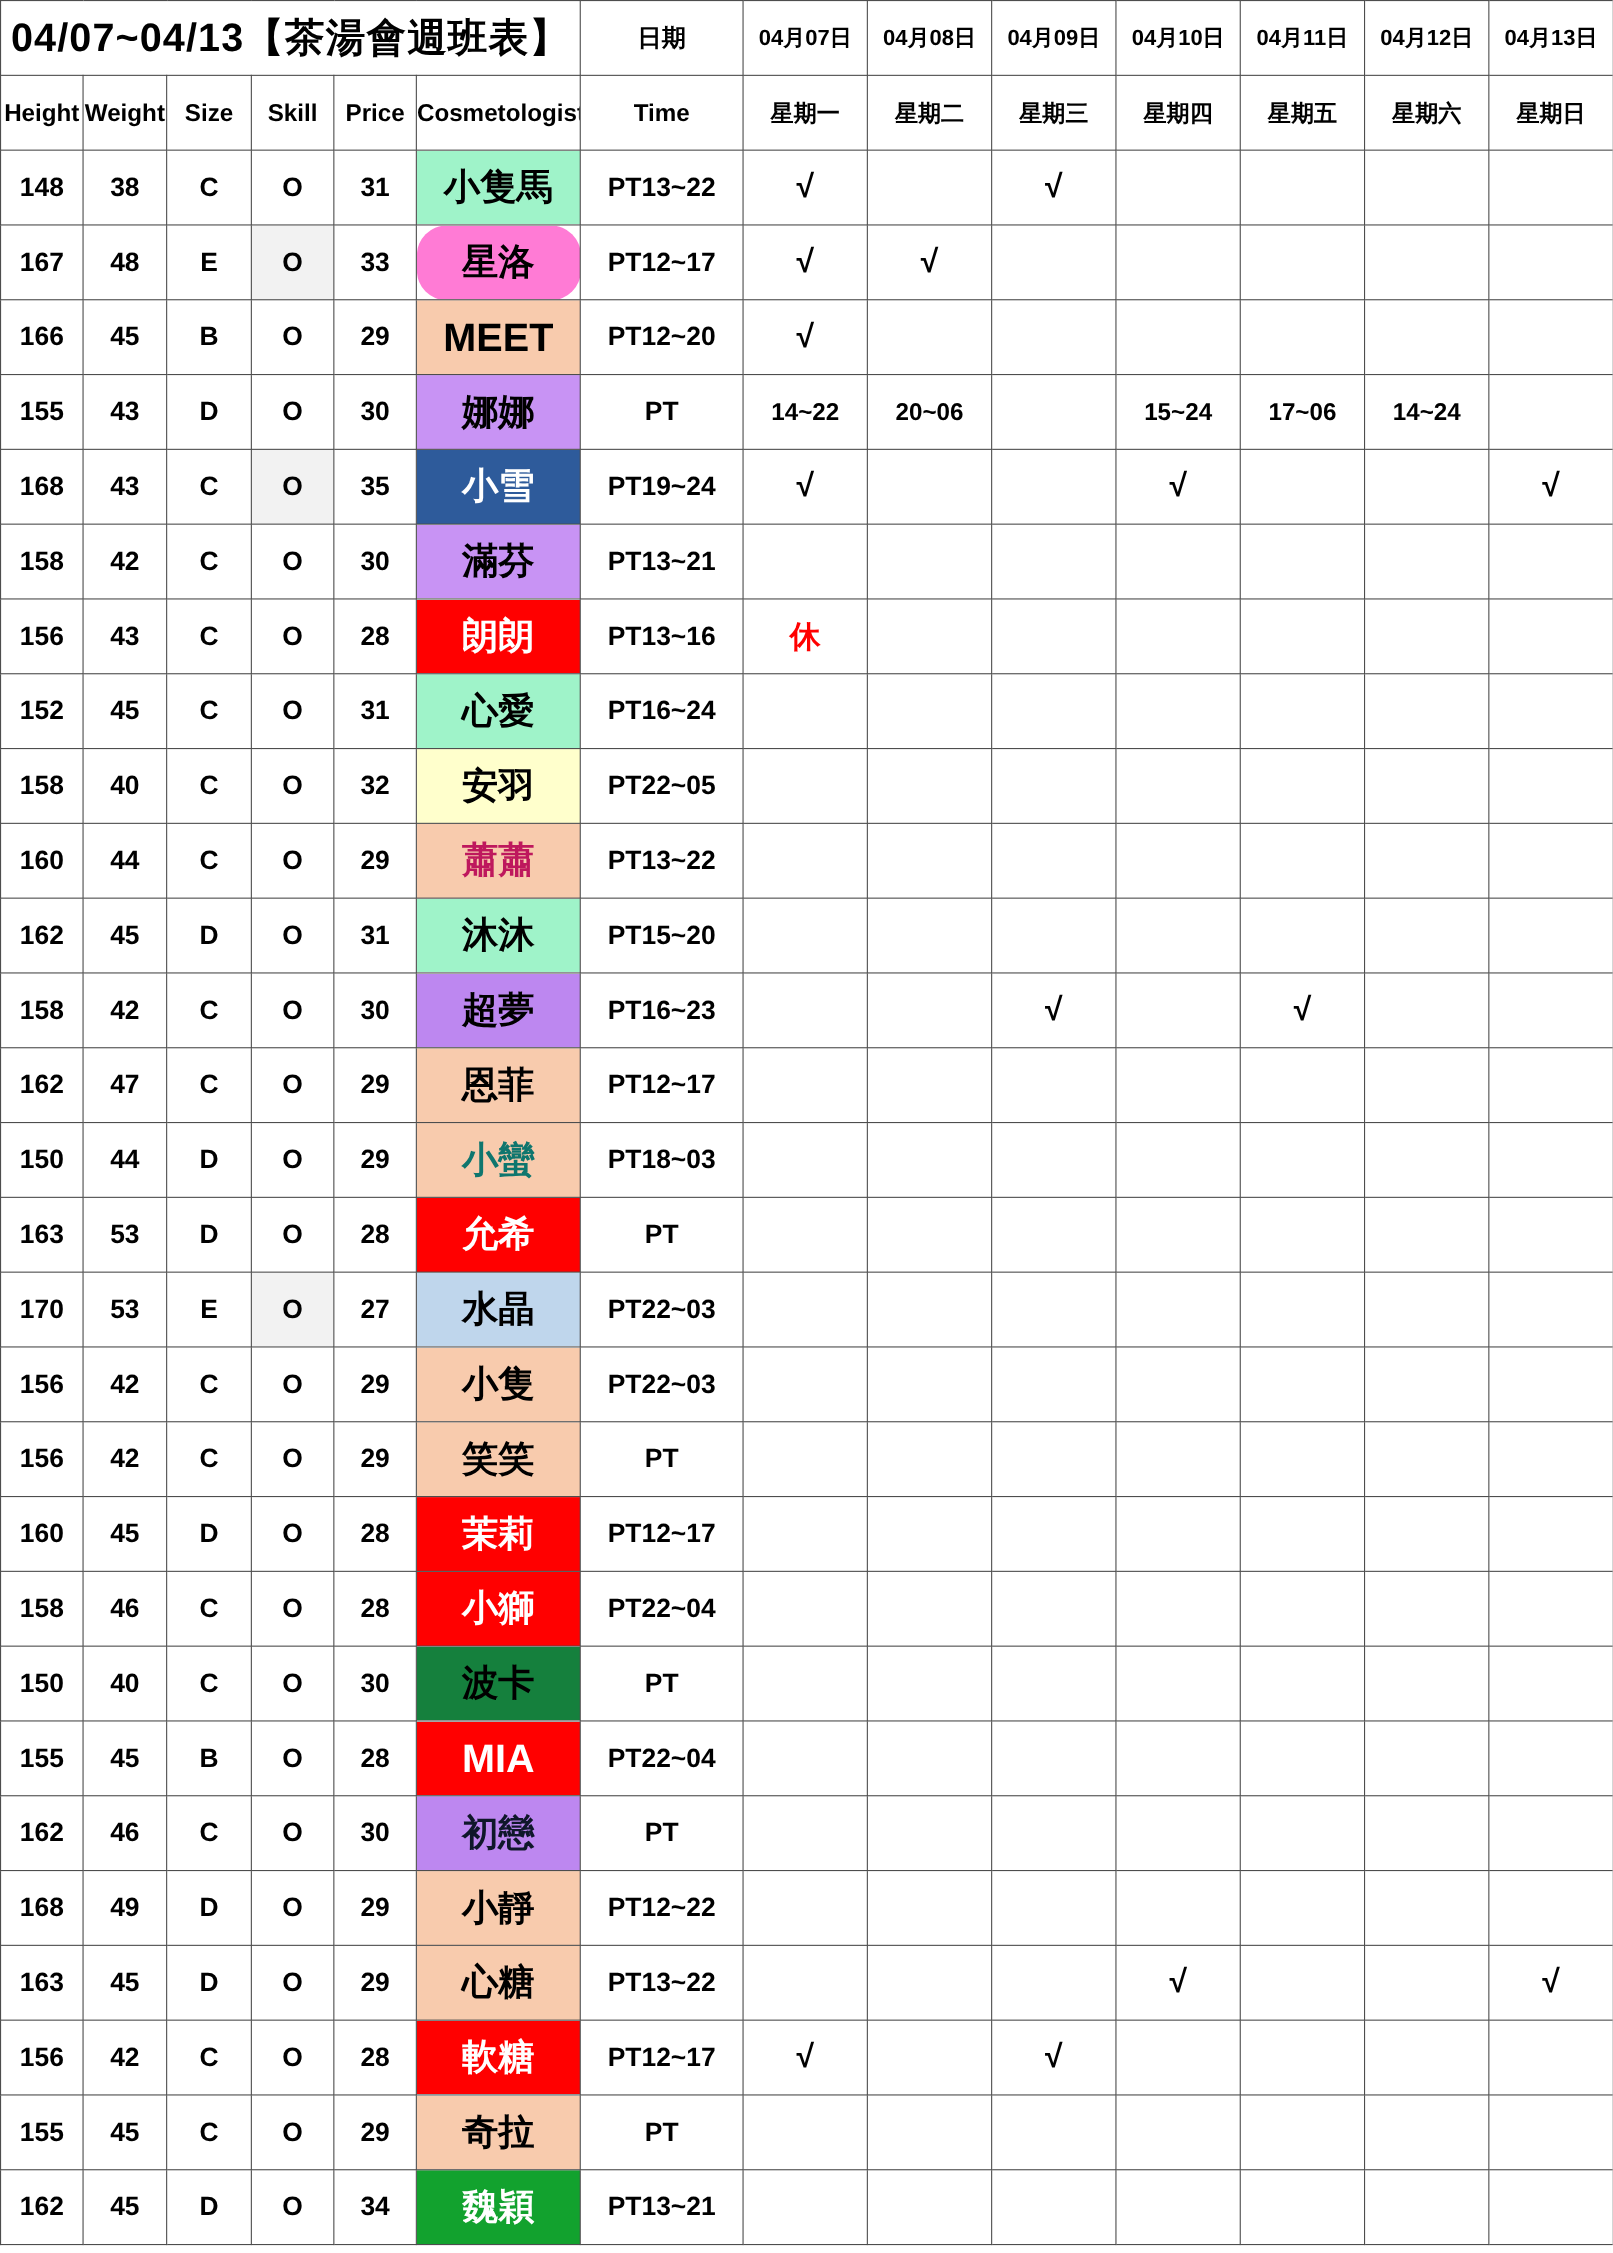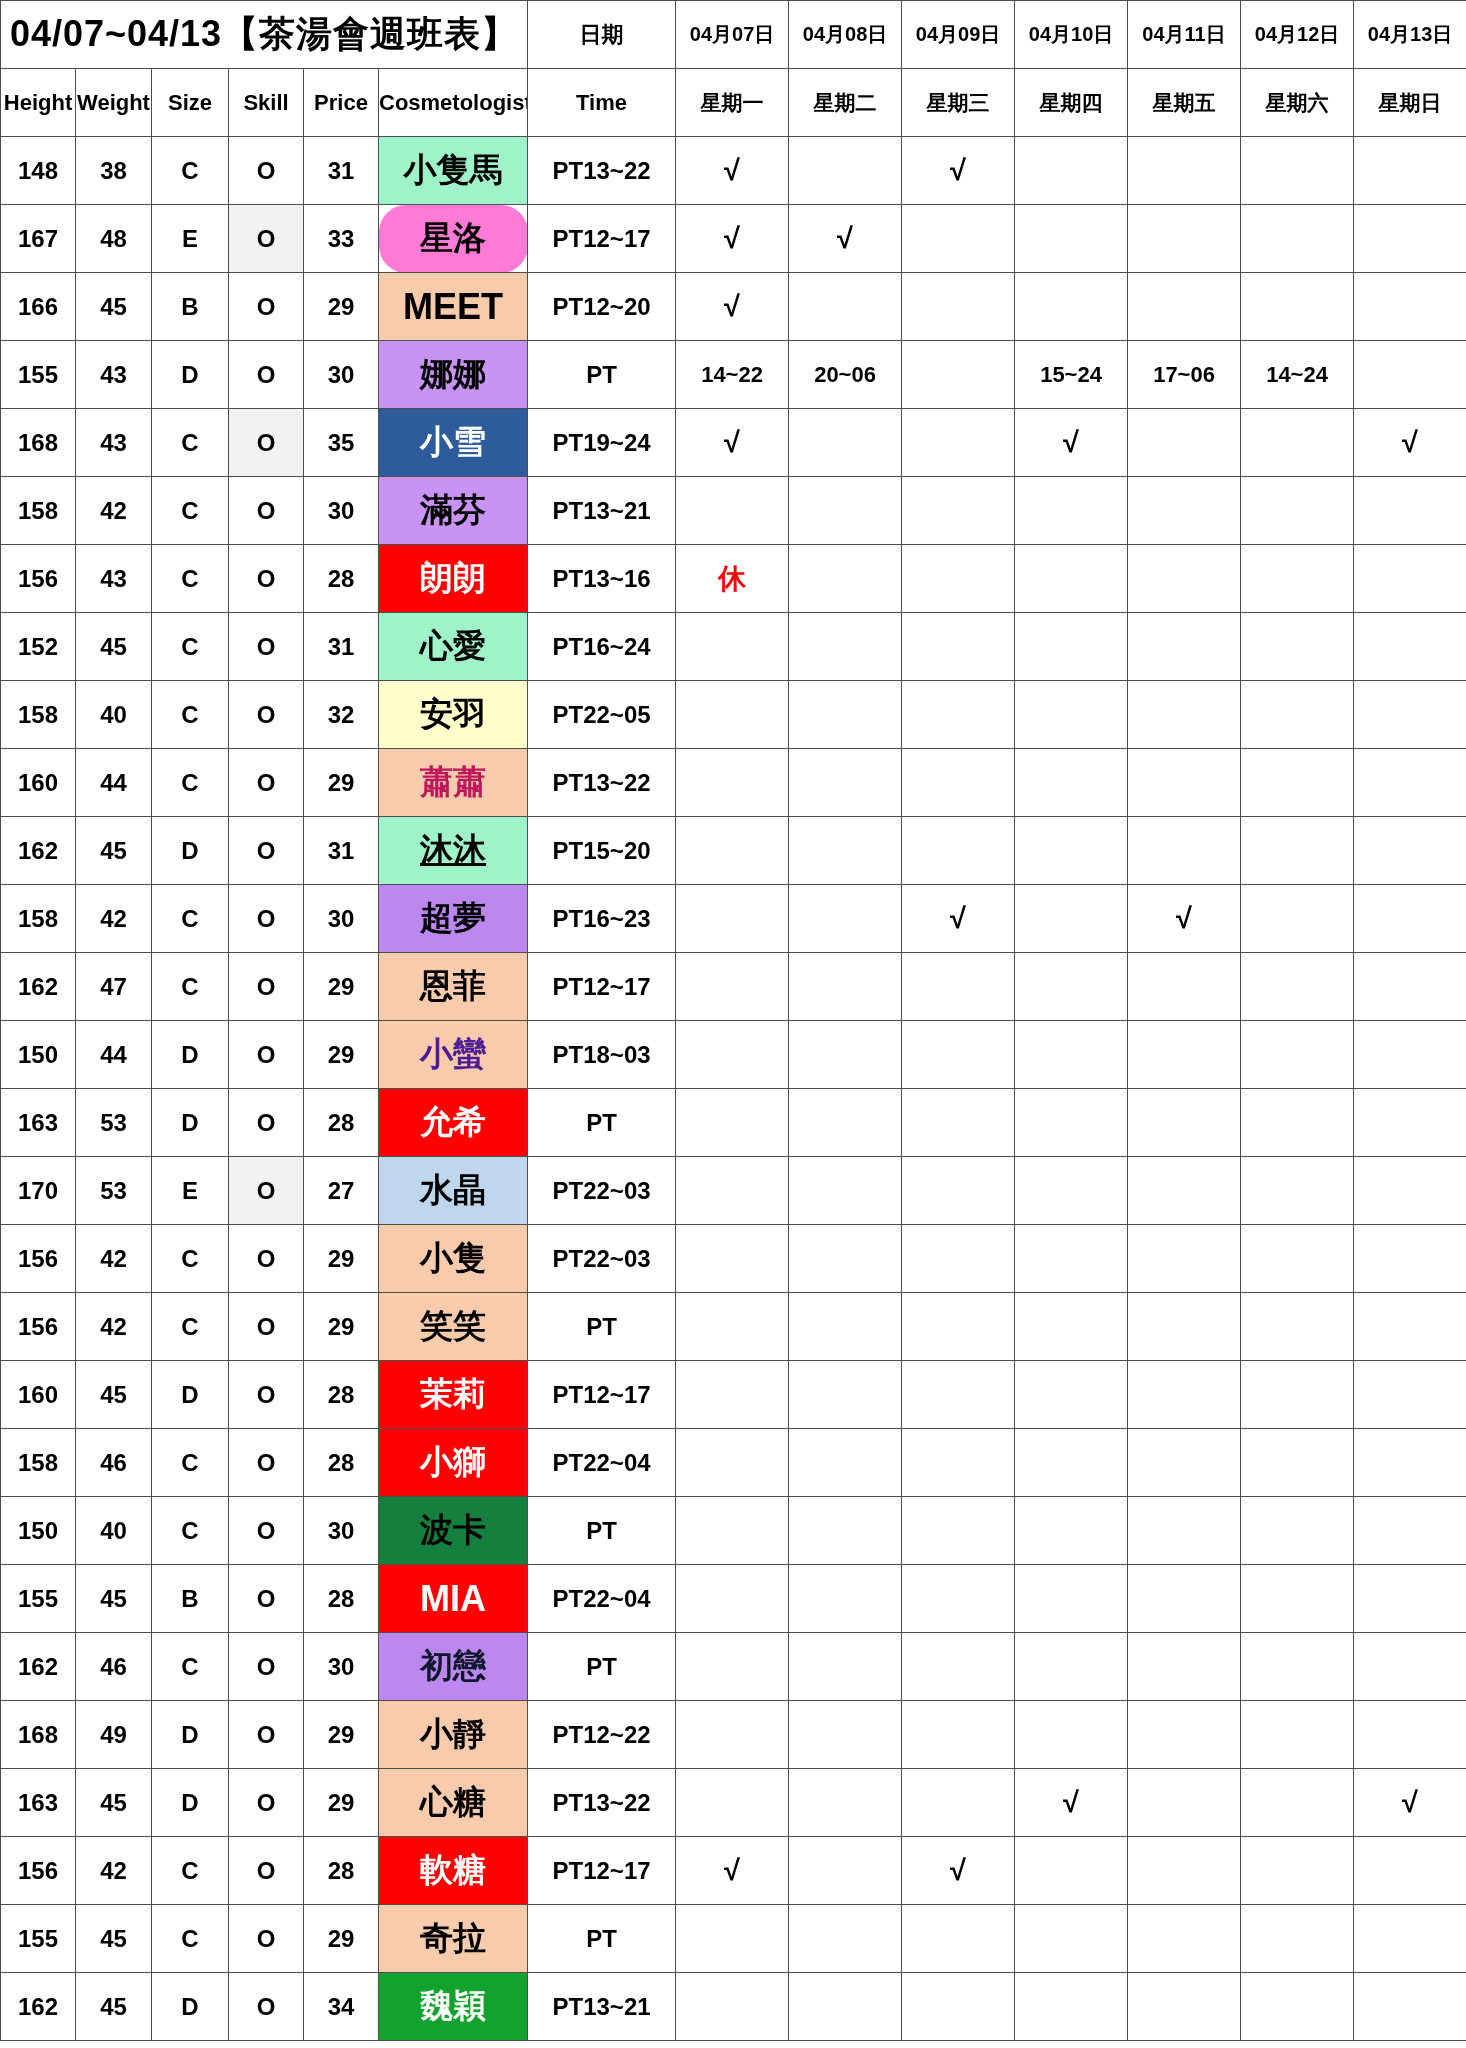--- a/index.html
+++ b/index.html
@@ -232,21 +232,21 @@
           <td class="day-cell"></td>
           <td class="day-cell"></td>
           <td class="day-cell"></td>
         </tr>
         <tr>
           <td class="num-cell">162</td>
           <td class="num-cell">45</td>
           <td class="size-cell">D</td>
           <td class="skill-cell">O</td>
           <td class="num-cell">31</td>
-          <td class="name-cell" style="background: rgb(159, 243, 201); color: rgb(0, 0, 0); text-decoration: underline;">沐沐</td>
+          <td class="name-cell" style="background: rgb(159, 243, 201); color: rgb(0, 0, 0);">沐沐</td>
           <td class="time-cell">PT15~20</td>
           <td class="day-cell"></td>
           <td class="day-cell"></td>
           <td class="day-cell"></td>
           <td class="day-cell"></td>
           <td class="day-cell"></td>
           <td class="day-cell"></td>
           <td class="day-cell"></td>
         </tr>
         <tr>
@@ -280,21 +280,21 @@
           <td class="day-cell"></td>
           <td class="day-cell"></td>
           <td class="day-cell"></td>
         </tr>
         <tr>
           <td class="num-cell">150</td>
           <td class="num-cell">44</td>
           <td class="size-cell">D</td>
           <td class="skill-cell">O</td>
           <td class="num-cell">29</td>
-          <td class="name-cell" style="background: rgb(248, 203, 173); color: #4c1d95;">小蠻</td>
+          <td class="name-cell" style="background: rgb(248, 203, 173); color: #0f766e;">小蠻</td>
           <td class="time-cell">PT18~03</td>
           <td class="day-cell"></td>
           <td class="day-cell"></td>
           <td class="day-cell"></td>
           <td class="day-cell"></td>
           <td class="day-cell"></td>
           <td class="day-cell"></td>
           <td class="day-cell"></td>
         </tr>
         <tr>

